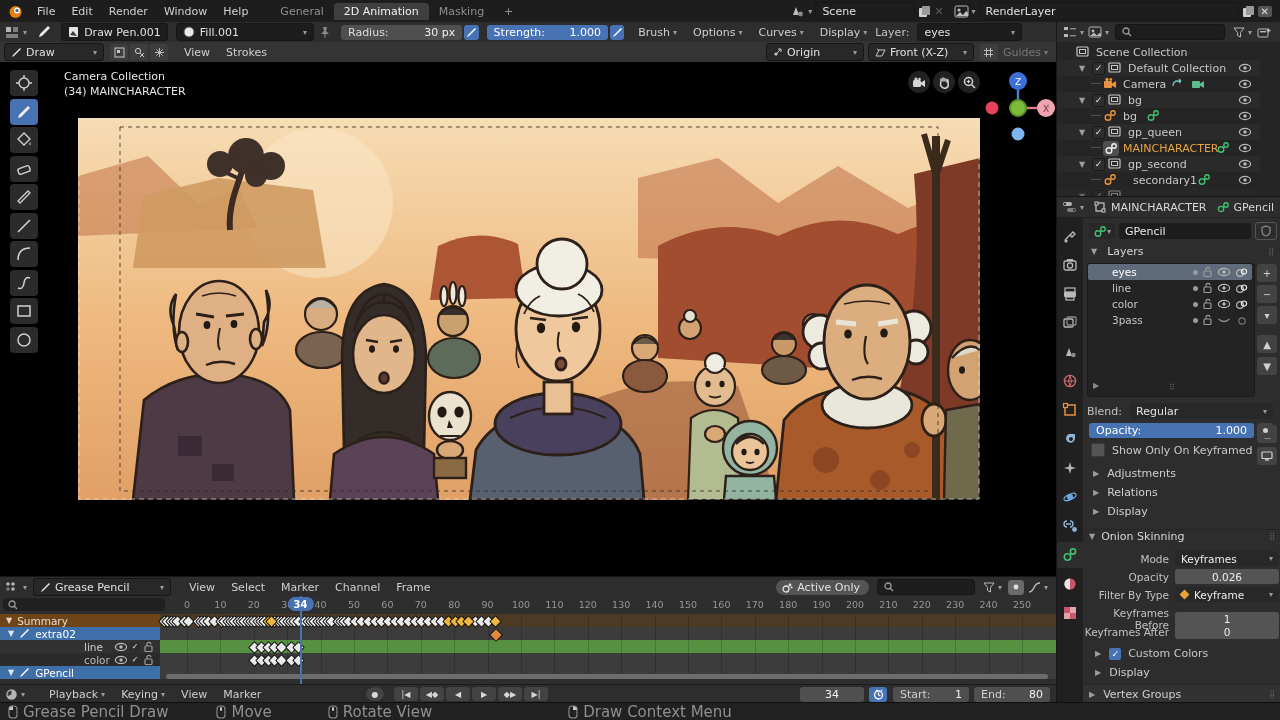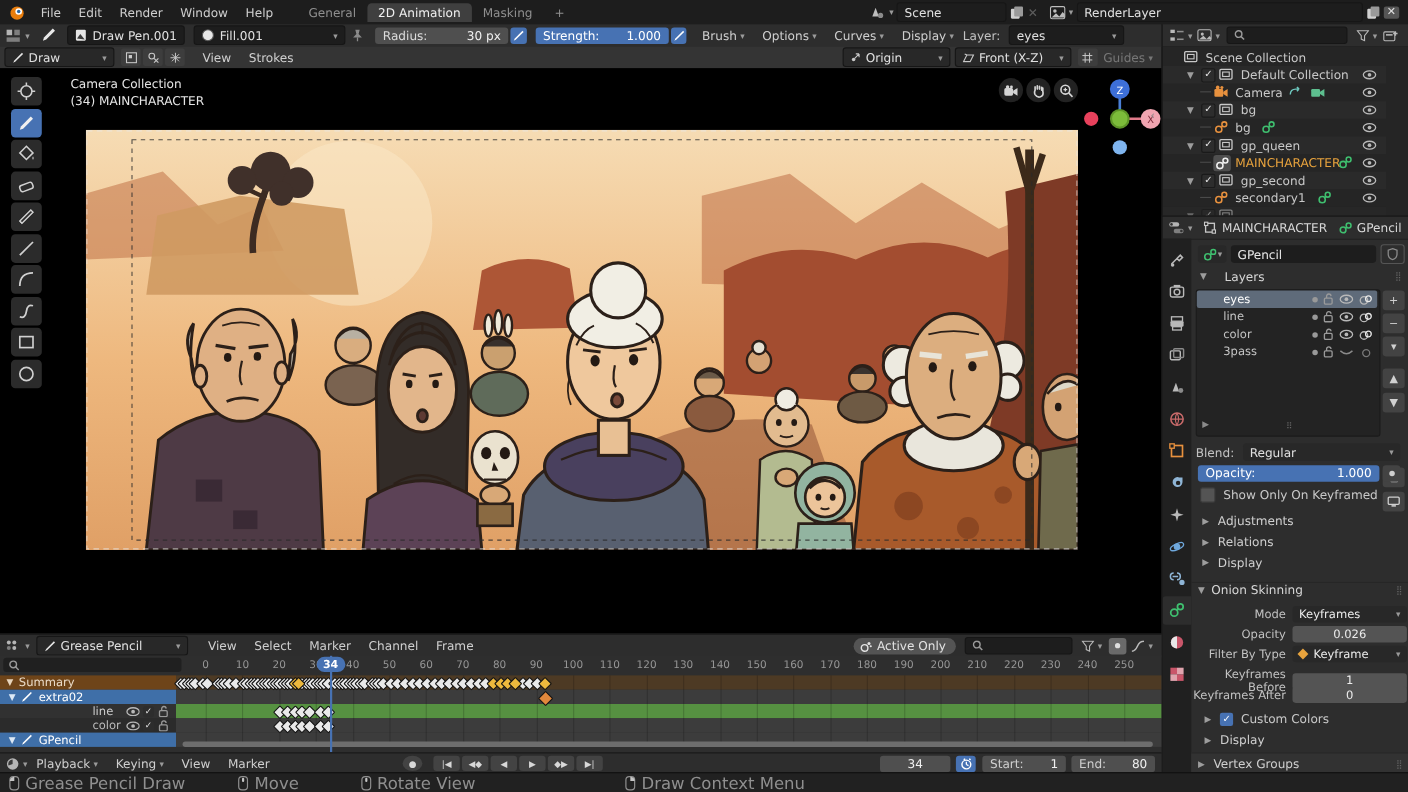--- a/index.html
+++ b/index.html
@@ -696,21 +696,21 @@
       </div>
       <div class="olrow" style="top: 130px;">
         <span style="position: absolute; left: 34px; top: 7px; width: 10px; height: 1px; background: rgb(74, 74, 74);"></span>
         <span style="position: absolute; left: 46px; top: 1px;">
           <svg width="14" height="13" viewBox="0 0 14 13">
             <circle cx="5" cy="8.5" r="2.8" fill="none" stroke="#e8913e" stroke-width="1.4"></circle>
             <circle cx="10" cy="4" r="2.2" fill="none" stroke="#e8913e" stroke-width="1.4"></circle>
             <line x1="7" y1="7" x2="8.5" y2="5.5" stroke="#e8913e" stroke-width="1.4"></line>
           </svg>
         </span>
-        <span style="position: absolute; left: 66px; white-space: nowrap;">secondary1</span>
+        <span style="position: absolute; left: 76px; white-space: nowrap;">secondary1</span>
         <span style="position: absolute; left: 140px; top: 1px;">
           <svg width="14" height="13" viewBox="0 0 14 13">
             <circle cx="5" cy="8.5" r="2.8" fill="none" stroke="#3fbf6f" stroke-width="1.4"></circle>
             <circle cx="10" cy="4" r="2.2" fill="none" stroke="#3fbf6f" stroke-width="1.4"></circle>
             <line x1="7" y1="7" x2="8.5" y2="5.5" stroke="#3fbf6f" stroke-width="1.4"></line>
           </svg>
         </span>
         <span class="oleye">
           <svg width="14" height="10" viewBox="0 0 14 10">
             <ellipse cx="7" cy="5" rx="5.6" ry="3.6" fill="none" stroke="#b9b9b9" stroke-width="1.2"></ellipse>
@@ -864,21 +864,21 @@
           </span>
           <span style="margin-left: 4px; width: 120px; height: 16px; background: rgb(29, 29, 29); border-radius: 3px; display: flex; align-items: center; padding: 0px 6px; color: rgb(232, 232, 232);">GPencil</span>
           <span style="margin-left: 4px; width: 20px; height: 16px; border: 1px solid rgb(85, 85, 85); border-radius: 3px; display: flex; align-items: center; justify-content: center;">
             <svg width="10" height="12" viewBox="0 0 10 12">
               <path d="M5 1 L9 2.5 V6 Q9 10 5 11 Q1 10 1 6 V2.5 Z" fill="none" stroke="#8a8a8a" stroke-width="1.2"></path>
             </svg>
           </span>
         </div>
         <div style="position: absolute; left: 0px; top: 28px; width: 198px; display: flex; align-items: center;">
           <span style="margin-left: 8px; color: rgb(157, 157, 157); font-size: 8px;">▼</span>
-          <span style="margin-left: 16px; color: rgb(214, 214, 214);">Layers</span>
+          <span style="margin-left: 10px; color: rgb(214, 214, 214);">Layers</span>
           <span style="margin-left: auto; margin-right: 6px; color: rgb(102, 102, 102); font-size: 8px; letter-spacing: 1px;">⣿</span>
         </div>
         <div style="position: absolute; left: 4px; top: 46px; width: 166px; height: 132px; background: rgb(35, 35, 35); border: 1px solid rgb(27, 27, 27); border-radius: 3px;"></div>
         <div style="position: absolute; left: 5px; top: 47px; width: 164px; height: 16px; display: flex; align-items: center; background: rgb(95, 107, 122); border-radius: 2px; color: rgb(255, 255, 255);">
           <span style="margin-left: 24px; font-size: 10.5px;">eyes</span>
           <span style="margin-left: auto; display: flex; align-items: center; gap: 4px; margin-right: 4px;">
             <span style="width: 5px; height: 5px; border-radius: 50%; background: rgb(153, 153, 153);"></span>
             <svg width="11" height="12" viewBox="0 0 11 12">
               <rect x="2" y="5" width="7" height="5.5" rx="1" fill="none" stroke="#9a9a9a" stroke-width="1.2"></rect>
               <path d="M4 5 V3.4 A2 2 0 0 1 8 3.2" fill="none" stroke="#9a9a9a" stroke-width="1.2"></path>
@@ -1315,21 +1315,21 @@
     </div>
 
   <div class="abs row" style="left:0;top:684px;width:1056px;height:18px;background:#2d2d2d;border-top:1px solid #1a1a1a;">
     <span class="row" style="margin-left:5px;">
       <svg width="13" height="13" viewBox="0 0 13 13">
           <circle cx="6.5" cy="6.5" r="5.2" fill="#b5b5b5"></circle>
           <path d="M6.5 6.5 L6.5 2.5 A4 4 0 0 0 2.8 8 Z" fill="#3a3a3a"></path>
         </svg>
       <span class="chev">▾</span>
     </span>
-    <span id="timeline-menus" class="row" style="margin-left:0;text-align:center;">
+    <span id="timeline-menus" class="row" style="margin-left:16px;text-align:center;">
         <span class="menu" style="display: flex; align-items: center;">
           <span>Playback</span>
           <span style="font-size: 8px; color: rgb(154, 154, 154); margin-left: 3px;">▾</span>
         </span>
         <span class="menu" style="display: flex; align-items: center;">
           <span>Keying</span>
           <span style="font-size: 8px; color: rgb(154, 154, 154); margin-left: 3px;">▾</span>
         </span>
         <span class="menu" style="display: flex; align-items: center;">
           <span>View</span>

